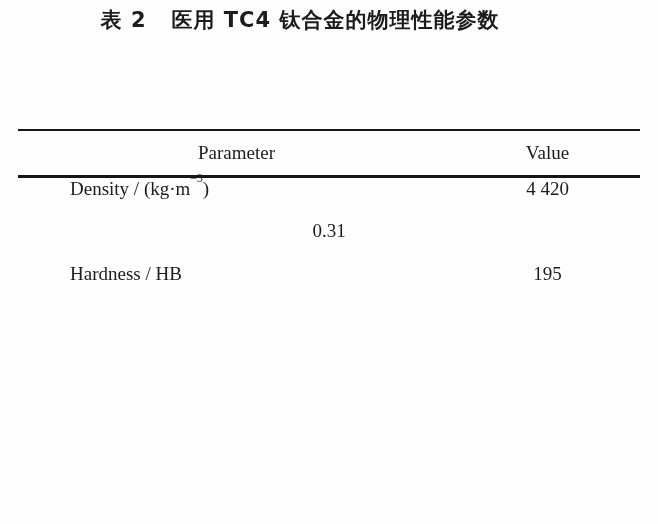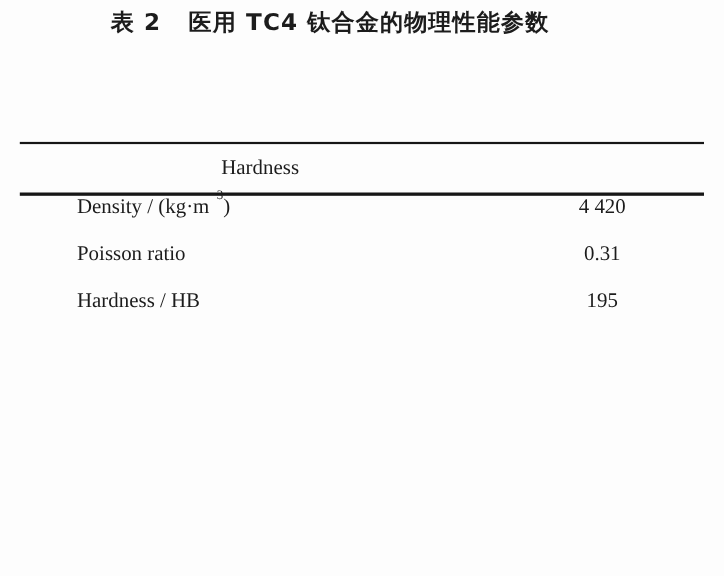--- a/index.html
+++ b/index.html
@@ -62,32 +62,32 @@
   <div class="zh-title">表 2   医用 TC4 钛合金的物理性能参数</div>
 
   <div class="en-title">
   </div>
 
   <div class="table">
 
     <div class="rule rule-top"></div>
 
     <div class="thead">
-      <div class="cell param head">Hardness</div>
+      <div class="cell param head">Parameter</div>
+      <div class="cell value head">Value</div>
     </div>
 
     <div class="rule rule-mid"></div>
 
     <div class="tbody">
         <div class="trow">
           <div class="cell param">Density / (kg·m<sup>−3</sup>)</div>
           <div class="cell value">4 420</div>
         </div>
         <div class="trow">
-          <div class="cell param">Poisson ratio</div>
           <div class="cell value">0.31</div>
         </div>
         <div class="trow">
           <div class="cell param">Hardness / HB</div>
           <div class="cell value">195</div>
         </div>
       </div>
 
   </div>
 </div>

